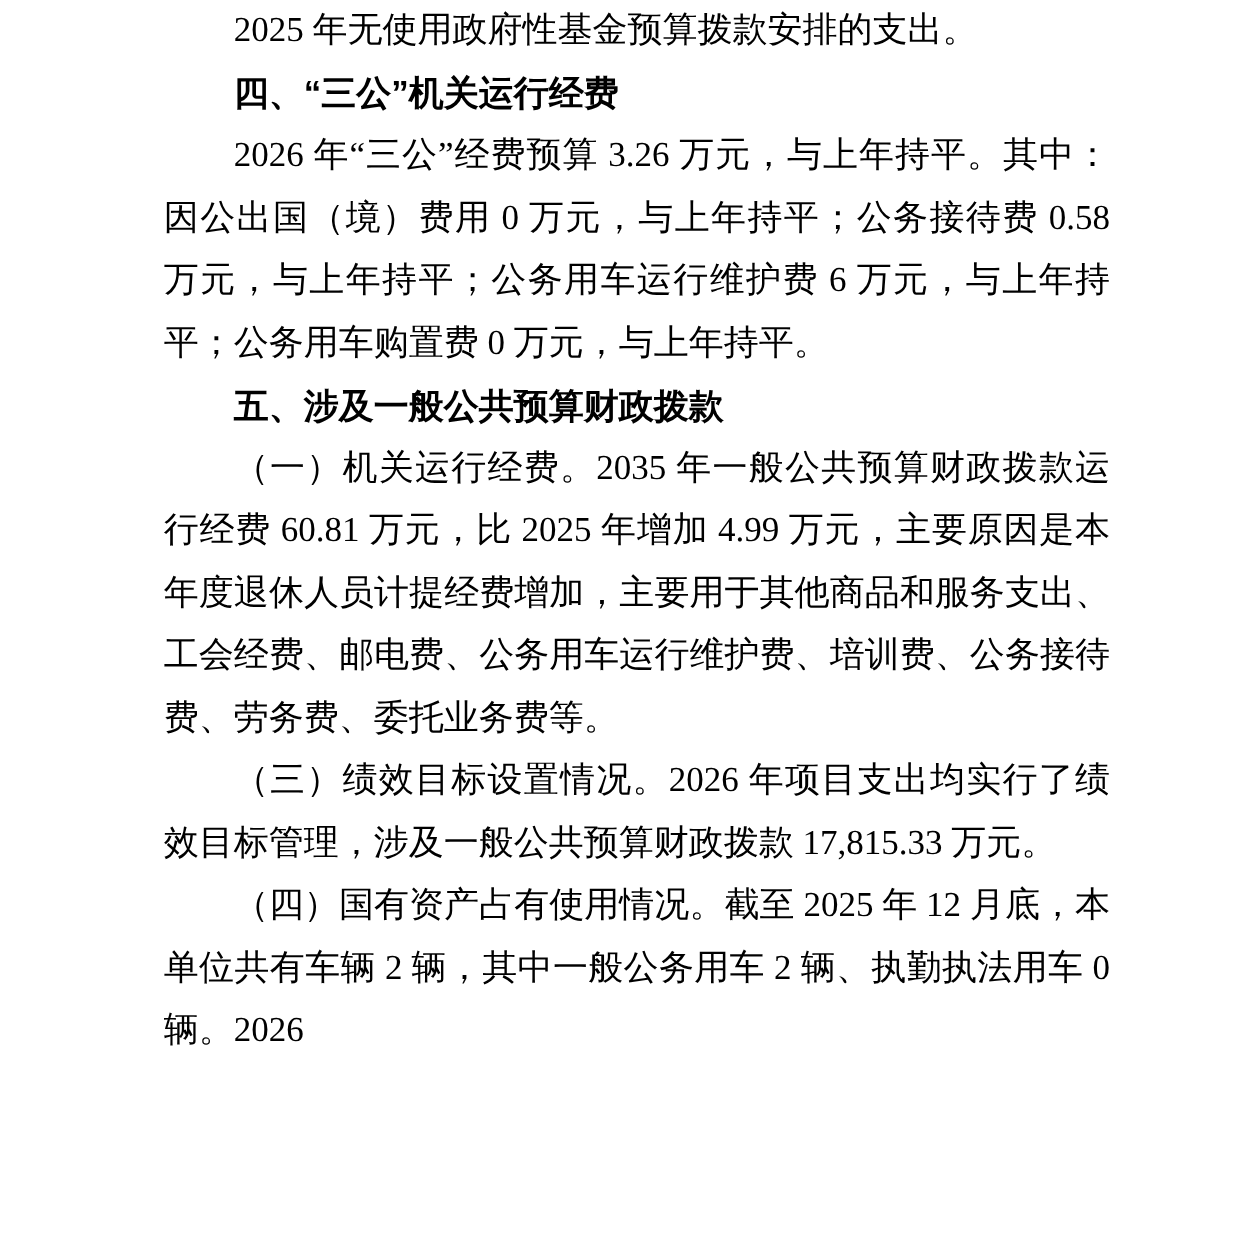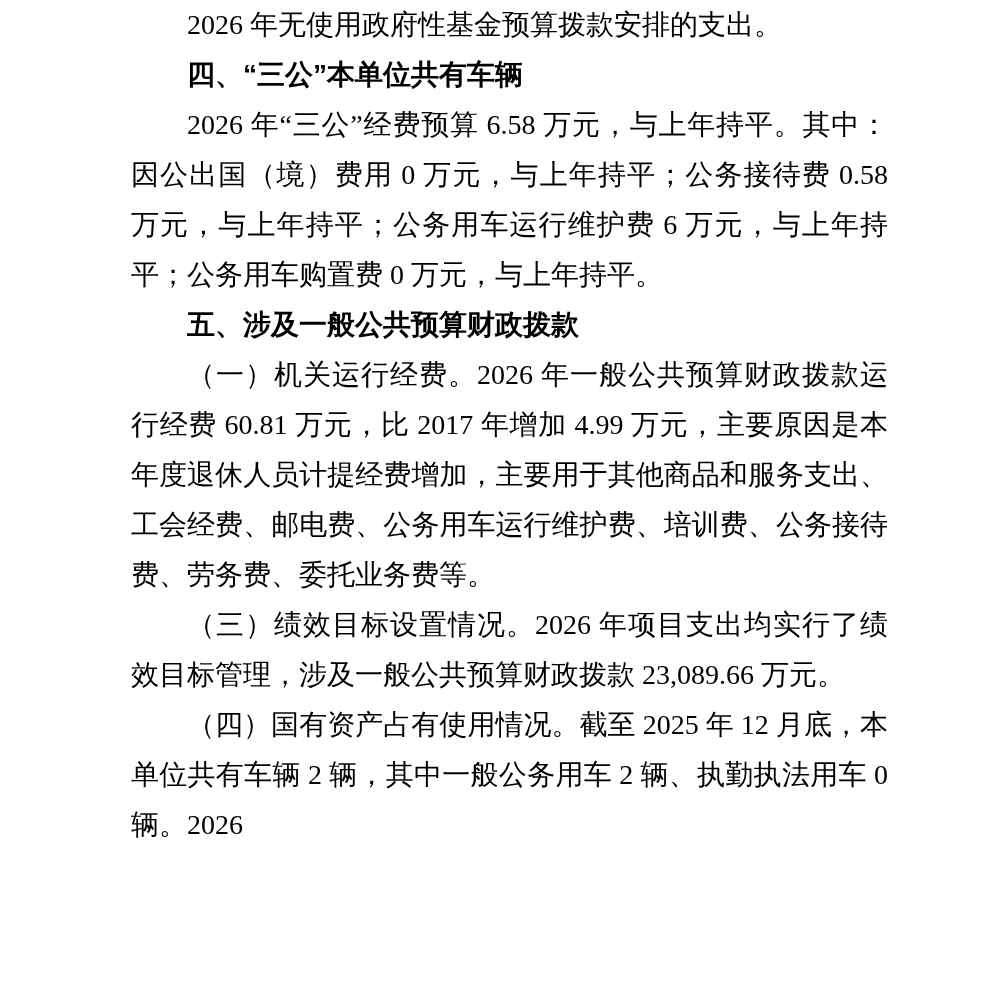--- a/index.html
+++ b/index.html
@@ -35,27 +35,27 @@
   }
   .heading-text {
     font-family: "Liberation Sans", "DejaVu Sans", sans-serif;
     font-weight: 700;
   }
 </style>
 </head>
 <body>
 
 <div class="page">
-  <p class="block body-text">2026 年无使用政府性基金预算拨款安排的支出。</p>
+  <p class="block body-text">2025 年无使用政府性基金预算拨款安排的支出。</p>
 
-  <p class="block heading-text">四、“三公”本单位共有车辆</p>
+  <p class="block heading-text">四、“三公”机关运行经费</p>
 
-  <p class="block body-text">2026 年“三公”经费预算 6.58 万元，与上年持平。其中：因公出国（境）费用 0 万元，与上年持平；公务接待费 0.58 万元，与上年持平；公务用车运行维护费 6 万元，与上年持平；公务用车购置费 0 万元，与上年持平。</p>
+  <p class="block body-text">2026 年“三公”经费预算 3.26 万元，与上年持平。其中：因公出国（境）费用 0 万元，与上年持平；公务接待费 0.58 万元，与上年持平；公务用车运行维护费 6 万元，与上年持平；公务用车购置费 0 万元，与上年持平。</p>
 
   <p class="block heading-text">五、涉及一般公共预算财政拨款</p>
 
-  <p class="block body-text">（一）机关运行经费。2026 年一般公共预算财政拨款运行经费 60.81 万元，比 2017 年增加 4.99 万元，主要原因是本年度退休人员计提经费增加，主要用于其他商品和服务支出、工会经费、邮电费、公务用车运行维护费、培训费、公务接待费、劳务费、委托业务费等。</p>
+  <p class="block body-text">（一）机关运行经费。2035 年一般公共预算财政拨款运行经费 60.81 万元，比 2025 年增加 4.99 万元，主要原因是本年度退休人员计提经费增加，主要用于其他商品和服务支出、工会经费、邮电费、公务用车运行维护费、培训费、公务接待费、劳务费、委托业务费等。</p>
 
 
-  <p class="block body-text">（三）绩效目标设置情况。2026 年项目支出均实行了绩效目标管理，涉及一般公共预算财政拨款 23,089.66 万元。</p>
+  <p class="block body-text">（三）绩效目标设置情况。2026 年项目支出均实行了绩效目标管理，涉及一般公共预算财政拨款 17,815.33 万元。</p>
 
   <p class="block body-text">（四）国有资产占有使用情况。截至 2025 年 12 月底，本单位共有车辆 2 辆，其中一般公务用车 2 辆、执勤执法用车 0 辆。2026</p>
 </div>
 
 </body></html>

